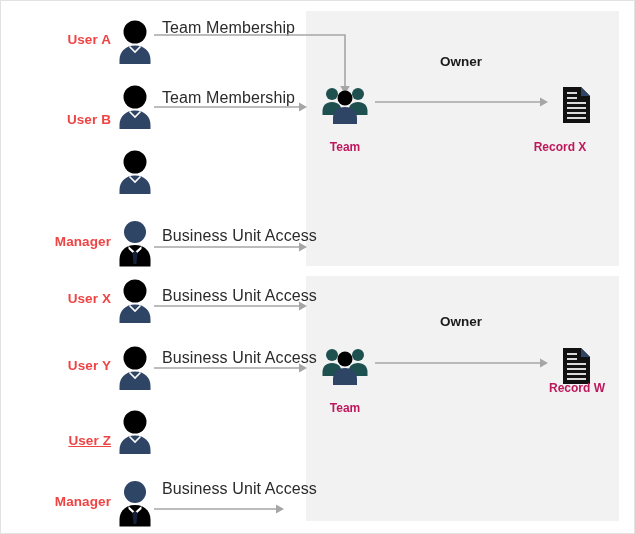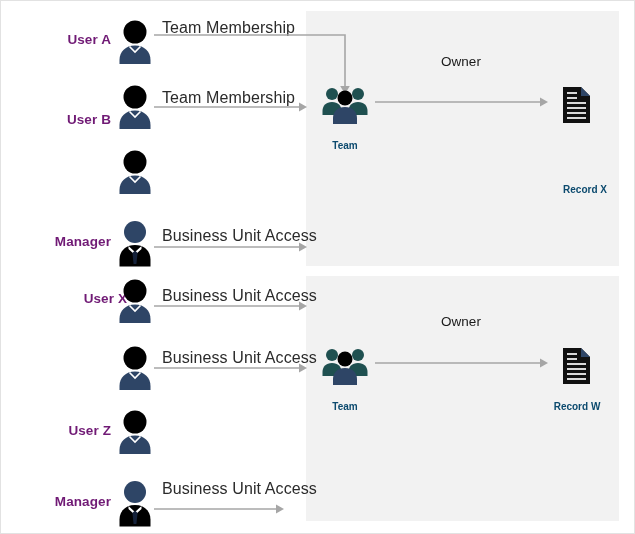--- a/index.html
+++ b/index.html
@@ -23,46 +23,47 @@
     position: absolute;
     background: #f2f2f2;
   }
   .node {
     position: absolute;
   }
   .row-label {
     position: absolute;
     font-size: 13.5px;
     font-weight: bold;
-    color: #701a75;
+    color: #ef4444;
     text-align: right;
     white-space: nowrap;
     letter-spacing: 0.1px;
   }
   .edge-label {
     position: absolute;
     font-size: 16px;
     color: #2b2b2b;
     white-space: nowrap;
     letter-spacing: 0.1px;
   }
   .node-label {
     position: absolute;
-    font-size: 10px;
+    font-size: 12px;
     font-weight: bold;
-    color: #0c4a6e;
+    color: #be185d;
     white-space: nowrap;
     text-align: center;
   }
   .owner-label {
     position: absolute;
     font-size: 13.5px;
     color: #1a1a1a;
     white-space: nowrap;
     text-align: center;
+    font-weight: bold;
   }
   .arrow-line {
     position: absolute;
   }
   .icon-svg { display: block; }
 </style>
 </head>
 <body>
 
 <div id="canvas">
@@ -149,50 +150,51 @@
       <g stroke="#ffffff" stroke-width="1.7">
         <line x1="5" y1="7" x2="15" y2="7"></line>
         <line x1="5" y1="12" x2="15" y2="12"></line>
         <line x1="5" y1="17" x2="24" y2="17"></line>
         <line x1="5" y1="22" x2="24" y2="22"></line>
         <line x1="5" y1="27" x2="24" y2="27"></line>
         <line x1="5" y1="32" x2="24" y2="32"></line>
       </g>
     </svg>
   </div>
-  <div class="node-label" style="left:539px; top:139px; width:90px;margin-top:44px;">Record X</div>
-
-  <div class="row-label" style="left:26px; top:290px; width:100px;">User X</div>
+  <div class="node-label" style="left:514px; top:139px; width:90px;">Record X</div>
+
+  <div class="row-label" style="left:10px; top:290px; width:100px;">User X</div>
   <div class="node" style="left:113px; top:276px; width:42px; height:46px;">
     <svg class="icon-svg" width="42" height="46" viewBox="0 0 42 46">
       <circle cx="21" cy="14" r="11.5" fill="#000000"></circle>
       <path d="M21 27.5c-9.5 0-15.5 6.2-15.5 14.5v4h31v-4c0-8.3-6-14.5-15.5-14.5z" fill="#2e4566"></path>
       <path d="M15.5 28.5 L21 34 L26.5 28.5" fill="none" stroke="#ffffff" stroke-width="1.6"></path>
     </svg>
   </div>
   <div class="edge-label" style="left:161px; top:286px;">Business Unit Access</div>
   <svg class="arrow-line" style="left:153px; top:299px;" width="155" height="12" viewBox="0 0 155 12">
     <path d="M0 6 H146" fill="none" stroke="#a6a6a6" stroke-width="1.6"></path>
     <path d="M145 1.6 L153 6 L145 10.4 Z" fill="#a6a6a6"></path>
   </svg>
 
+  <div class="row-label" style="left:10px; top:357px; width:100px;">User Y</div>
   <div class="node" style="left:113px; top:343px; width:42px; height:46px;">
     <svg class="icon-svg" width="42" height="46" viewBox="0 0 42 46">
       <circle cx="21" cy="14" r="11.5" fill="#000000"></circle>
       <path d="M21 27.5c-9.5 0-15.5 6.2-15.5 14.5v4h31v-4c0-8.3-6-14.5-15.5-14.5z" fill="#2e4566"></path>
       <path d="M15.5 28.5 L21 34 L26.5 28.5" fill="none" stroke="#ffffff" stroke-width="1.6"></path>
     </svg>
   </div>
   <div class="edge-label" style="left:161px; top:348px;">Business Unit Access</div>
   <svg class="arrow-line" style="left:153px; top:361px;" width="155" height="12" viewBox="0 0 155 12">
     <path d="M0 6 H146" fill="none" stroke="#a6a6a6" stroke-width="1.6"></path>
     <path d="M145 1.6 L153 6 L145 10.4 Z" fill="#a6a6a6"></path>
   </svg>
 
-  <div class="row-label" style="left:10px; top:422px; width:100px;">User Z</div>
+  <div class="row-label" style="left:10px; top:432px; width:100px;text-decoration:underline;">User Z</div>
   <div class="node" style="left:113px; top:407px; width:42px; height:46px;">
     <svg class="icon-svg" width="42" height="46" viewBox="0 0 42 46">
       <circle cx="21" cy="14" r="11.5" fill="#000000"></circle>
       <path d="M21 27.5c-9.5 0-15.5 6.2-15.5 14.5v4h31v-4c0-8.3-6-14.5-15.5-14.5z" fill="#2e4566"></path>
       <path d="M15.5 28.5 L21 34 L26.5 28.5" fill="none" stroke="#ffffff" stroke-width="1.6"></path>
     </svg>
   </div>
 
   <div class="row-label" style="left:0px; top:493px; width:110px;">Manager</div>
   <div class="node" style="left:113px; top:478px; width:42px; height:48px;">
@@ -235,15 +237,15 @@
       <g stroke="#ffffff" stroke-width="1.7">
         <line x1="5" y1="7" x2="15" y2="7"></line>
         <line x1="5" y1="12" x2="15" y2="12"></line>
         <line x1="5" y1="17" x2="24" y2="17"></line>
         <line x1="5" y1="22" x2="24" y2="22"></line>
         <line x1="5" y1="27" x2="24" y2="27"></line>
         <line x1="5" y1="32" x2="24" y2="32"></line>
       </g>
     </svg>
   </div>
-  <div class="node-label" style="left:531px; top:400px; width:90px;">Record W</div>
+  <div class="node-label" style="left:531px; top:380px; width:90px;">Record W</div>
 
 </div>
 
 </body></html>

